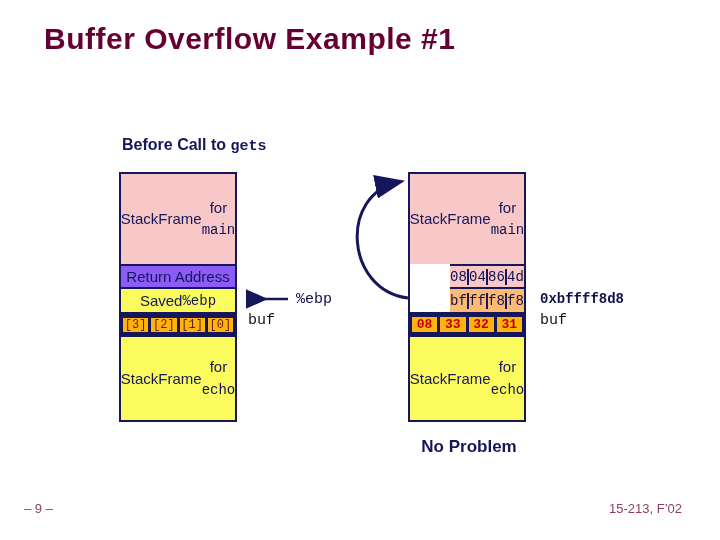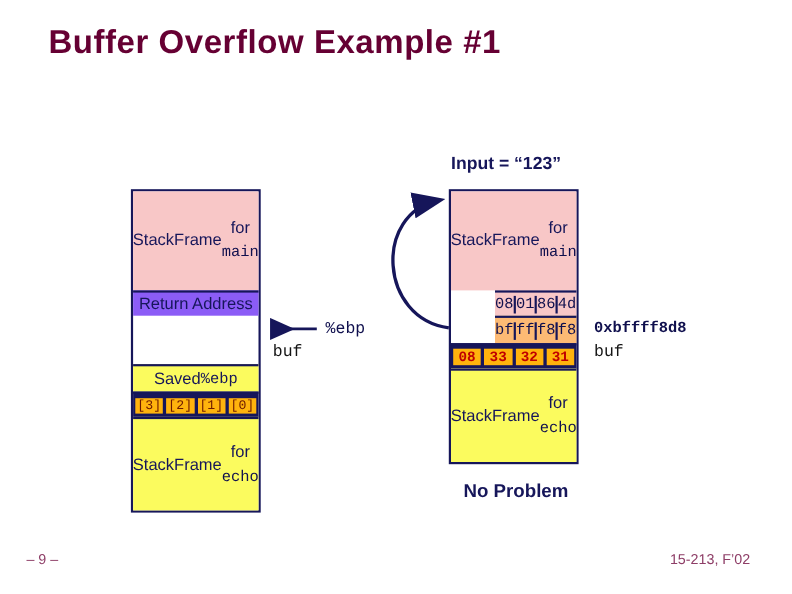--- a/index.html
+++ b/index.html
@@ -30,21 +30,21 @@
   }
   .frame .mono { font-size:14px; color:#10104E; }
   .frame-main { height:90px; background:#F8C7C7; }
   .frame-echo { height:85px; background:#FBFB5E; border-top:2px solid #16165A; }
 
   .row {
     display:flex; align-items:center; justify-content:center;
     border-top:2px solid #16165A; color:#16165A;
   }
   .row-ra   { height:23px; background:#8b5cf6; font-size:15px; }
-  .row-sebp { height:25px; background:#FBFB5E; font-size:15px;margin-top:44px; }
+  .row-sebp { height:25px; background:#FBFB5E; font-size:15px; }
   .row-sebp .mono { font-size:14px; }
 
   .row-cells { padding:0; }
   .hexrow { display:flex;margin-left:40px; }
   .hexrow .cell {
     flex:1; display:flex; align-items:center; justify-content:center;
     font-family:"Liberation Mono","DejaVu Sans Mono",monospace;
   }
   .row-hex1 { height:23px; background:#F8C7C7; }
   .row-hex2 { height:25px; background:#fdba74; }
@@ -78,22 +78,22 @@
   .footer-page   { left:24px;  top:501px; }
   .footer-course { right:38px; top:501px; }
 </style>
 </head>
 <body>
 
 <div class="slide">
 
   <div class="title">Buffer Overflow Example #1</div>
 
+  <div class="sec-heading heading-left"><span>Before Call to </span><span class="mono">gets</span></div>
 
-  <div class="sec-heading heading-right">Input = “123”</div>
 
   <div class="stack stack-left">
     <div class="frame frame-main">
       <span>Stack</span>
       <span>Frame</span>
       <span><span>for </span><span class="mono">main</span></span>
     </div>
     <div class="row row-ra">Return Address</div>
     <div class="row row-sebp">
         <span>Saved </span>
@@ -133,21 +133,21 @@
   </svg>
 
   <div class="stack stack-right">
     <div class="frame frame-main">
       <span>Stack</span>
       <span>Frame</span>
       <span><span>for </span><span class="mono">main</span></span>
     </div>
     <div class="row row-cells hexrow row-hex1">
       <span class="cell">08</span>
-      <span class="cell">01</span>
+      <span class="cell">04</span>
       <span class="cell">86</span>
       <span class="cell">4d</span>
     </div>
     <div class="row row-cells hexrow row-hex2">
       <span class="cell">bf</span>
       <span class="cell">ff</span>
       <span class="cell">f8</span>
       <span class="cell">f8</span>
     </div>
     <div class="row row-cells row-orange row-buf-right">

